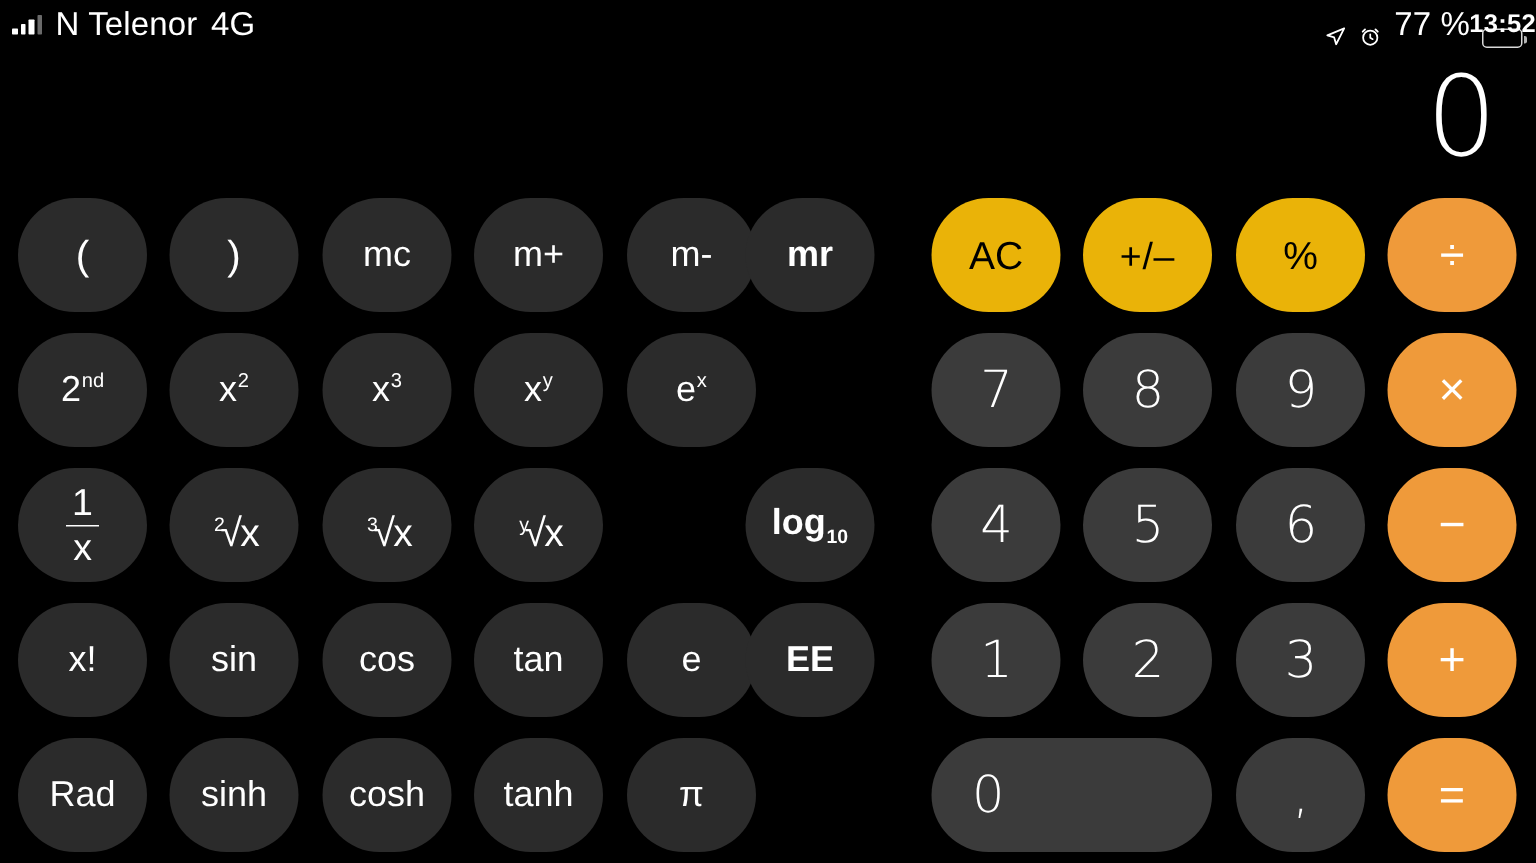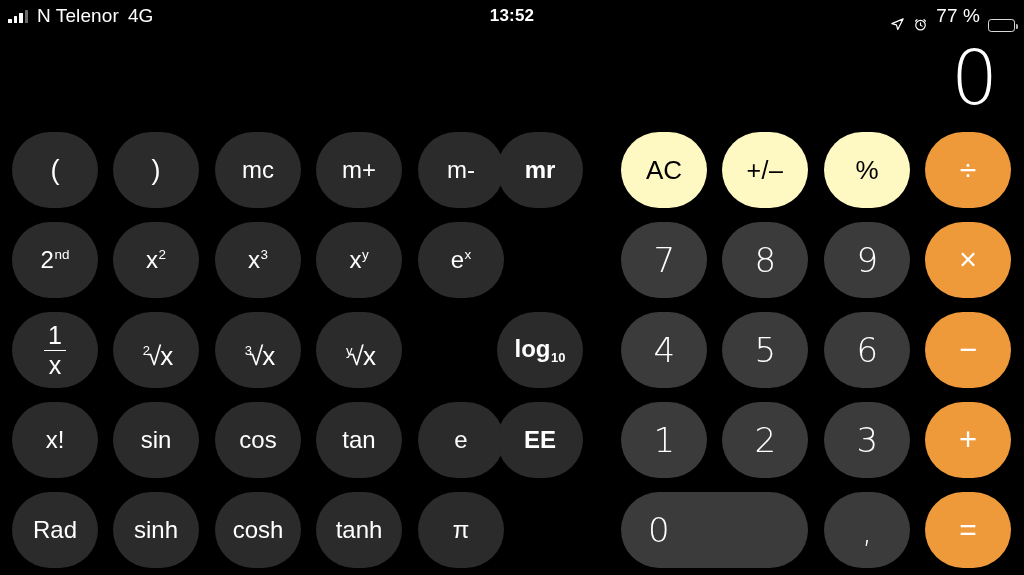--- a/index.html
+++ b/index.html
@@ -12,23 +12,23 @@
     -webkit-font-smoothing:antialiased;
   }
   #app { position:relative; width:1024px; height:575px; background:#000; }
 
   
   .statusbar{
     position:absolute; top:0; left:0; width:1024px; height:32px;
     color:#fff; font-size:17px; line-height:32px;
   }
   .sb-left{ position:absolute; left:8px; top:0; display:flex; align-items:center; gap:9px; height:32px; }
-  .sb-center{ position:absolute; left:0; top:0; width:1024px; text-align:center; font-size:17px; font-weight:600; letter-spacing:.2px;}
+  .sb-center{ position:absolute; left:0; top:0; width:1024px; text-align:right; font-size:17px; font-weight:600; letter-spacing:.2px;}
   .sb-right{ position:absolute; right:9px; top:0; display:flex; align-items:flex-end; gap:8px; height:32px; }
-  .sb-text{ font-size:19px; letter-spacing:.1px; }
+  .sb-text{ font-size:22px; letter-spacing:.1px; }
   .bars{ display:flex; align-items:flex-end; gap:2px; height:13px; }
   .bars i{ display:block; width:3.5px; background:#fff; border-radius:.5px; }
   .bars i:nth-child(1){ height:4px; }
   .bars i:nth-child(2){ height:7px; }
   .bars i:nth-child(3){ height:10px; }
   .bars i:nth-child(4){ height:13px; background:#6a6a6a; }
   .batt{ position:relative; width:27px; height:13px; border:1.4px solid rgba(255,255,255,.85);
          border-radius:3.2px; padding:1.4px; }
   .batt .fill{ height:100%; background:#fff; border-radius:1.6px; }
   .batt:after{ content:""; position:absolute; right:-3.6px; top:3.6px; width:2px; height:5px;
@@ -55,21 +55,21 @@
     color:#fff; background:#2b2b2b;
     border-radius:38px;
     font-family:"Liberation Sans","DejaVu Sans",sans-serif;
     font-size:25px; font-weight:400;
     user-select:none;
     -webkit-tap-highlight-color:transparent;
   }
   .key.fn    { background:#2b2b2b; font-size:24px; }
   .key.digit { background:#3b3b3b; font-size:34px; font-weight:300;
                font-family:"DejaVu Sans","Liberation Sans",sans-serif; letter-spacing:-.5px; }
-  .key.util  { background:#fef9c3; color:#000; font-size:26px; }
+  .key.util  { background:#eab308; color:#000; font-size:26px; }
   .key.op    { background:#ef9a3a; color:#fff; font-size:31px; }
 
   
   .c1 { left:12px;  width:86px; }
   .c2 { left:113px; width:86px; }
   .c3 { left:215px; width:86px; }
   .c4 { left:316px; width:86px; }
   .c5 { left:418px; width:86px; }
   .c6 { left:497px; width:86px;font-weight:bold; }
   .c7 { left:621px; width:86px; }

